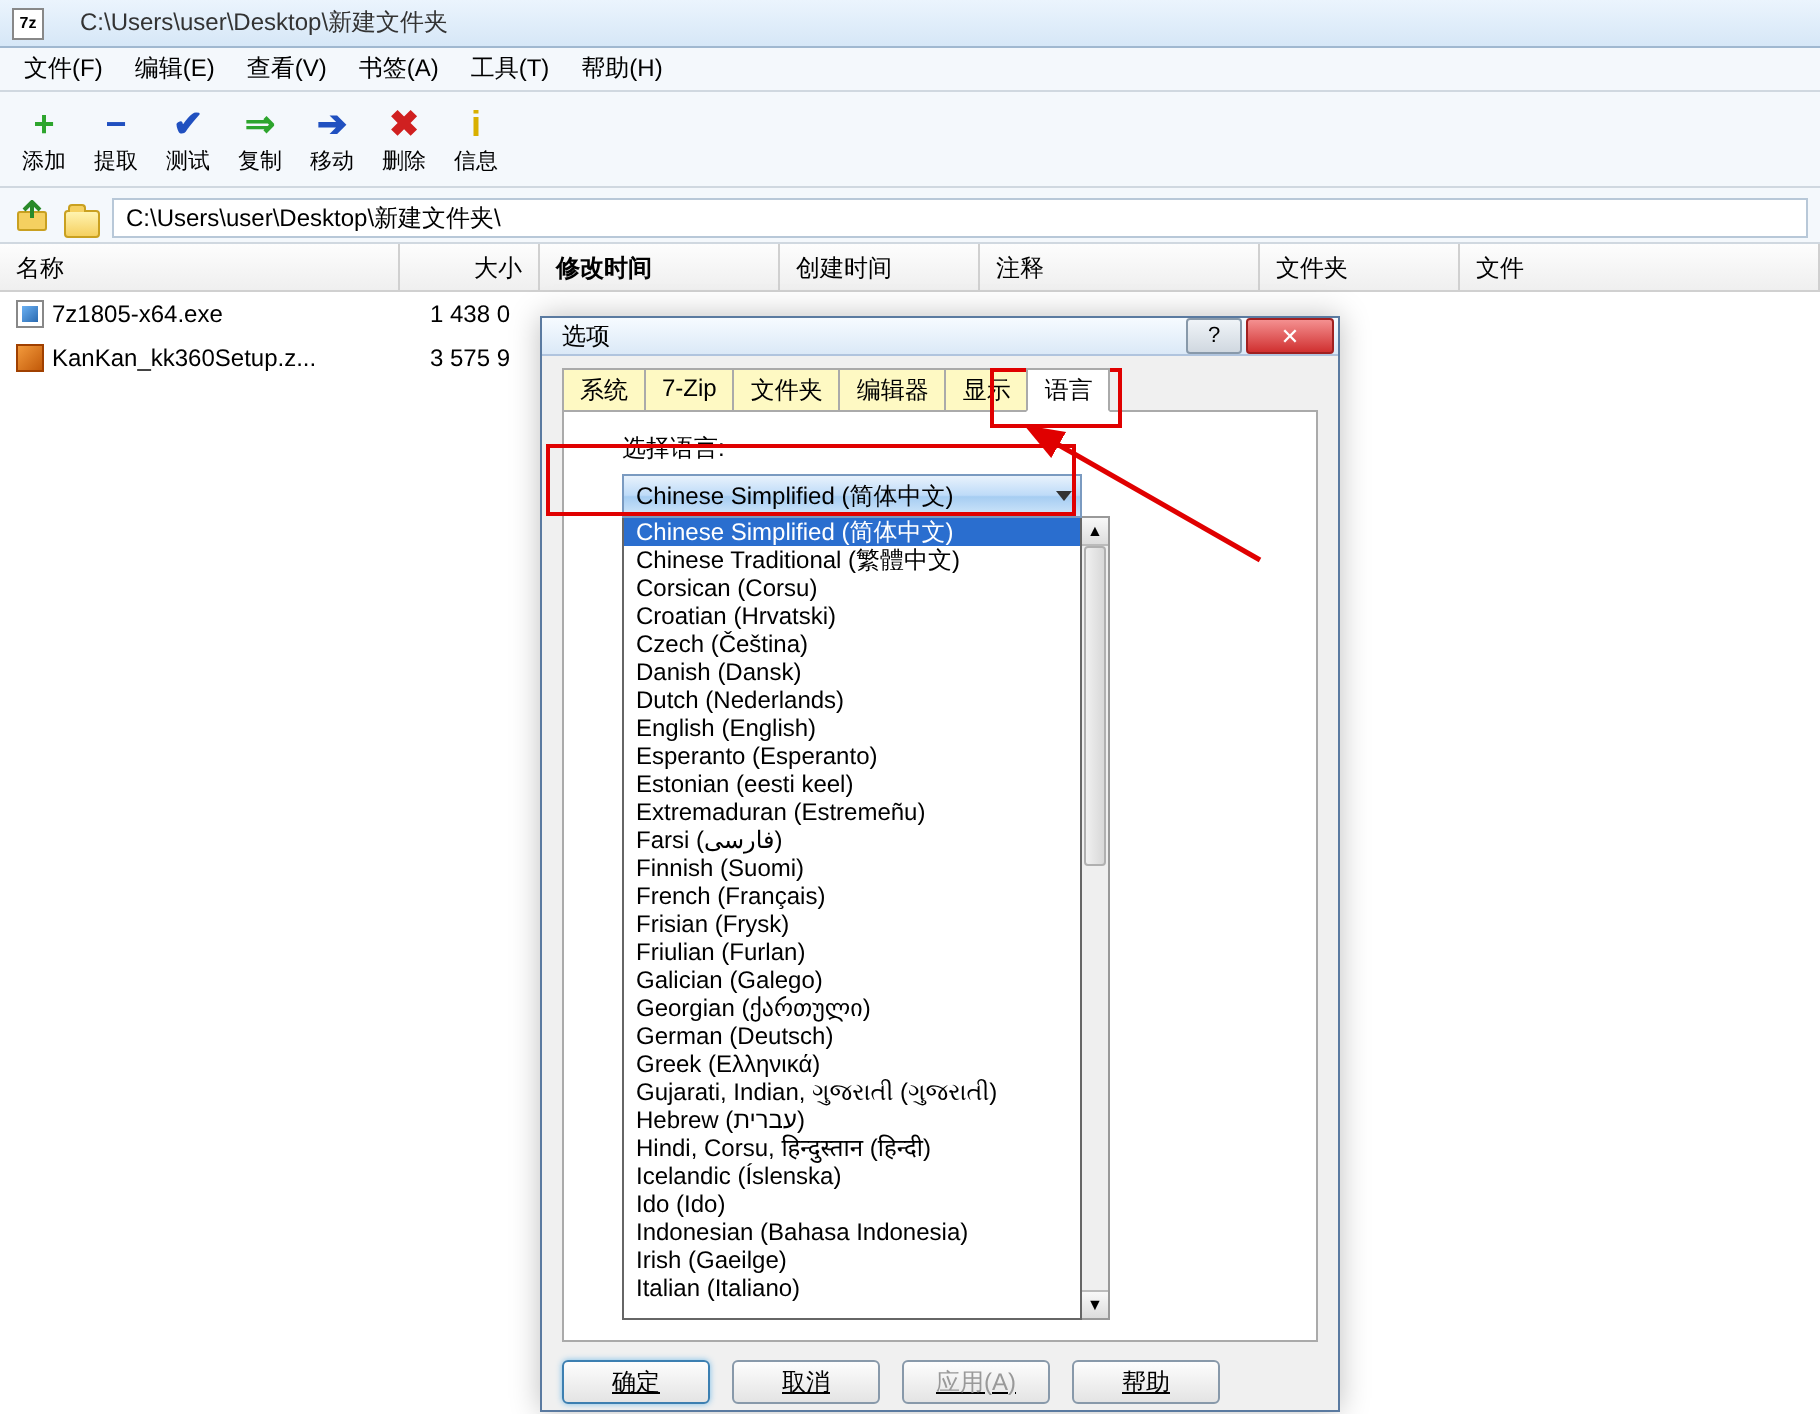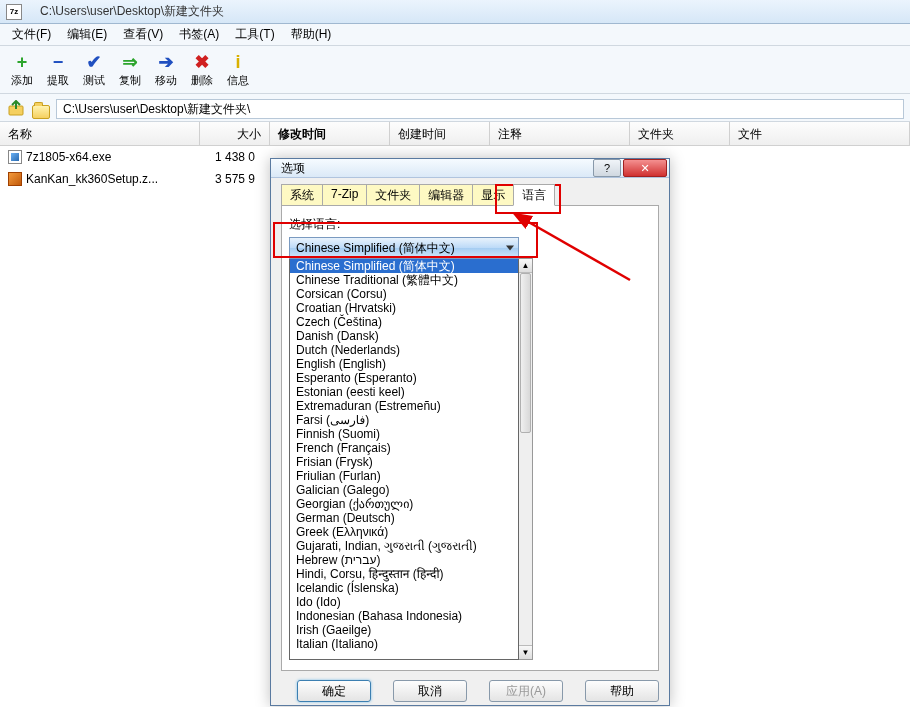--- a/index.html
+++ b/index.html
@@ -217,21 +217,21 @@
       background: #fff;
       z-index: 2;
       border-bottom: 1px solid #fff;
       margin-bottom: -1px;
     }
     .tabpanel {
       border: 1px solid #aaa;
       border-top: none;
       background: #fff;
       flex: 1;
-      padding: 10px 7px;
+      padding: 10px 29px;
       display: flex;
       flex-direction: column;
     }
     .lang-label { margin-bottom: 4px; }
     .combo {
       height: 22px;
       border: 1px solid #7a9ac0;
       background: linear-gradient(to bottom,#e8f2fc,#bedbf8 48%,#a6cdf2 52%,#d0e6fa);
       display: flex;
       align-items: center;
@@ -298,23 +298,23 @@
       height: 160px;
       background: linear-gradient(to right,#f0f0f0,#d8d8d8);
       border: 1px solid #b0b0b0;
       border-radius: 2px;
       cursor: pointer;
     }
     .dlg-buttons {
       height: 40px;
       display: flex;
       align-items: center;
-      justify-content: flex-end;
-      gap: 22px;
+      gap: 11px;
       padding: 0 10px;
+      text-decoration: underline;
     }
     .dlg-btn {
       min-width: 74px;
       height: 22px;
       border: 1px solid #8899aa;
       border-radius: 3px;
       background: linear-gradient(to bottom,#fdfdfd,#e4e4e4);
       cursor: pointer;
       font-size: 12px;
       font-family: inherit;

